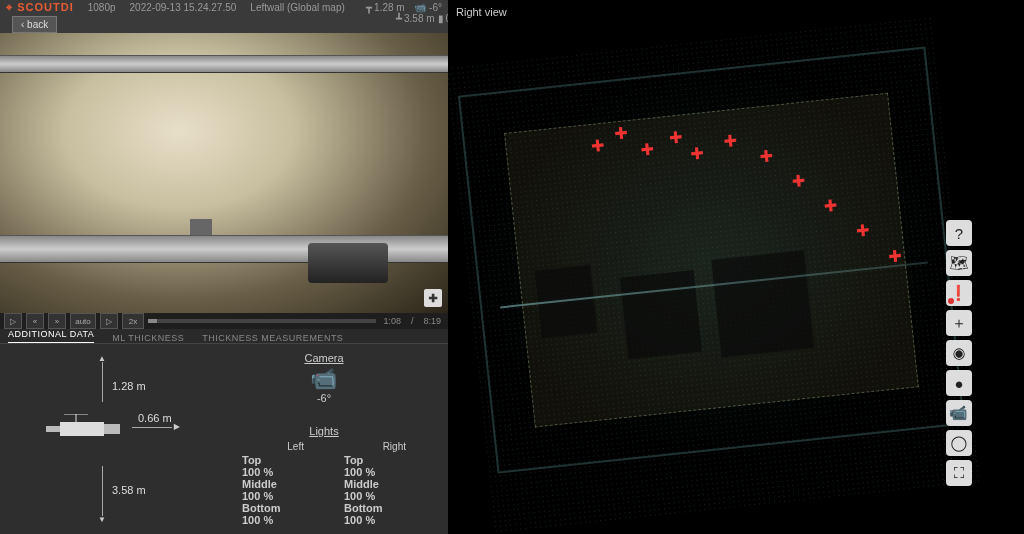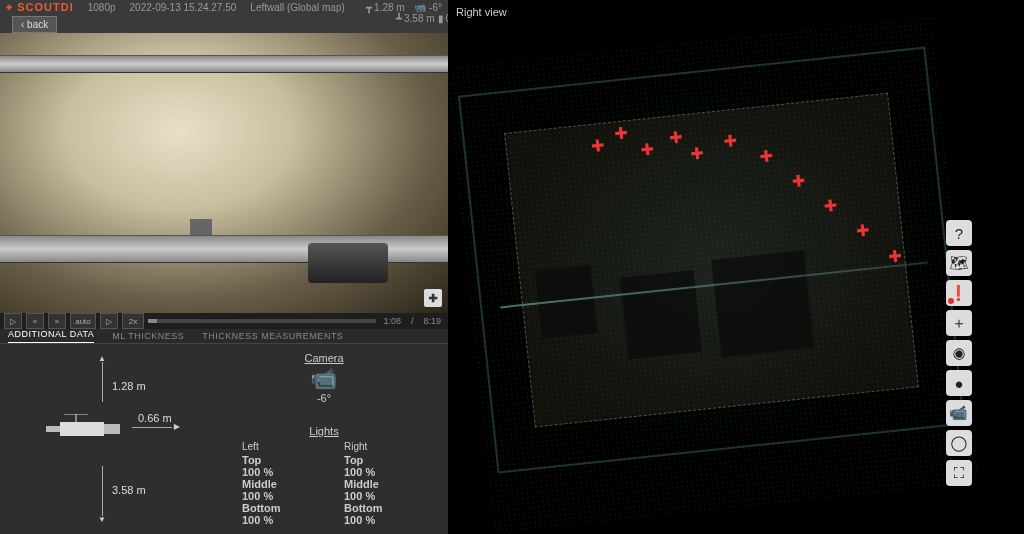--- a/index.html
+++ b/index.html
@@ -16,40 +16,40 @@
     .pipe1 { top:22px;}
     .pipe2 { bottom:50px; height:28px;}
     .bracket { position:absolute; width:22px; height:16px; background:#666; bottom:78px; left:190px;}
     .robot { position:absolute; right:60px; bottom:30px; width:80px; height:40px; background:linear-gradient(#555,#222); border-radius:4px;}
     .plus-btn { position:absolute; bottom:6px; right:6px; width:18px; height:18px; background:#ddd; color:#333; display:flex; align-items:center; justify-content:center; font-weight:bold; border-radius:2px; cursor:pointer;}
     .controls { height:22px; background:#1e1e1e; display:flex; align-items:center; padding:0 4px; gap:4px;}
     .tbtn { width:18px; height:16px; background:#333; border:1px solid #555; color:#aaa; font-size:8px; display:flex; align-items:center; justify-content:center; cursor:pointer;}
     .timebar { flex:1; height:4px; background:#444; position:relative;}
     .timebar .prog { position:absolute; left:0; top:0; bottom:0; width:4%; background:#888;}
     .ttxt { font-size:9px; color:#888; margin:0 3px;}
-    .tabs { height:22px; background:#2a2a2a; display:flex; align-items:center; gap:18px; padding:0 8px; border-bottom:1px solid #444;}
+    .tabs { height:22px; background:#2a2a2a; display:flex; align-items:flex-end; gap:18px; padding:0 8px; border-bottom:1px solid #444;}
     .tab { font-size:9px; color:#888; cursor:pointer; letter-spacing:0.5px;}
     .tab.active { color:#fff; border-bottom:1px solid #fff; padding-bottom:3px;}
     .details { flex:1; background:#2e2e2e; display:flex; padding:8px 12px;}
     .dim-area { width:200px; position:relative;}
     .drone-svg { position:absolute; left:34px; top:62px;}
     .vline { position:absolute; left:90px; top:10px; height:40px; border-left:1px solid #aaa;}
     .vline2 { position:absolute; left:90px; bottom:10px; height:50px; border-left:1px solid #aaa;}
     .hline { position:absolute; left:120px; top:75px; width:40px; border-top:1px solid #aaa;}
     .arrup::before { content:"▲"; position:absolute; top:-8px; left:-5px; font-size:8px;}
     .arrdn::after { content:"▼"; position:absolute; bottom:-8px; left:-5px; font-size:8px;}
     .arrr::after { content:"▶"; position:absolute; right:-8px; top:-6px; font-size:8px;}
     .dimlbl { position:absolute; font-size:11px; color:#ddd;}
     .info-area { flex:1; padding:0 30px; text-align:center;}
     .info-area h4 { text-decoration:underline; font-weight:normal; font-size:11px; margin-bottom:2px;}
     .cam-icon { font-size:22px;}
     .lights { display:flex; justify-content:center; gap:40px; margin-top:4px;}
     .lights-col { text-align:left;}
     .lights-col span { display:inline-block; width:52px;font-weight:bold;}
-    .lights-hdr { text-align:left; font-size:10px; margin-bottom:2px;}
+    .lights-hdr { text-align:right; font-size:10px; margin-bottom:2px;}
     .topstats { display:flex; gap:10px; margin-left:auto;}
     .tstat { display:flex; align-items:center; gap:2px; font-size:10px;}
 
     
     .freeview { position:absolute; top:6px; left:8px; color:#ccc; font-size:11px;}
     .toolcol { position:absolute; right:6px; top:220px; display:flex; flex-direction:column; gap:4px;}
     .tool { width:26px; height:26px; background:#ddd; color:#222; border-radius:4px; display:flex; align-items:center; justify-content:center; font-size:15px; cursor:pointer;}
     .tool.red { position:relative;}
     .tool.red::after { content:""; position:absolute; bottom:2px; left:2px; width:6px; height:6px; background:#d33; border-radius:50%;}
     .cloud { position:absolute; left:20px; top:40px; width:490px; height:470px; transform:rotate(-6deg);}

